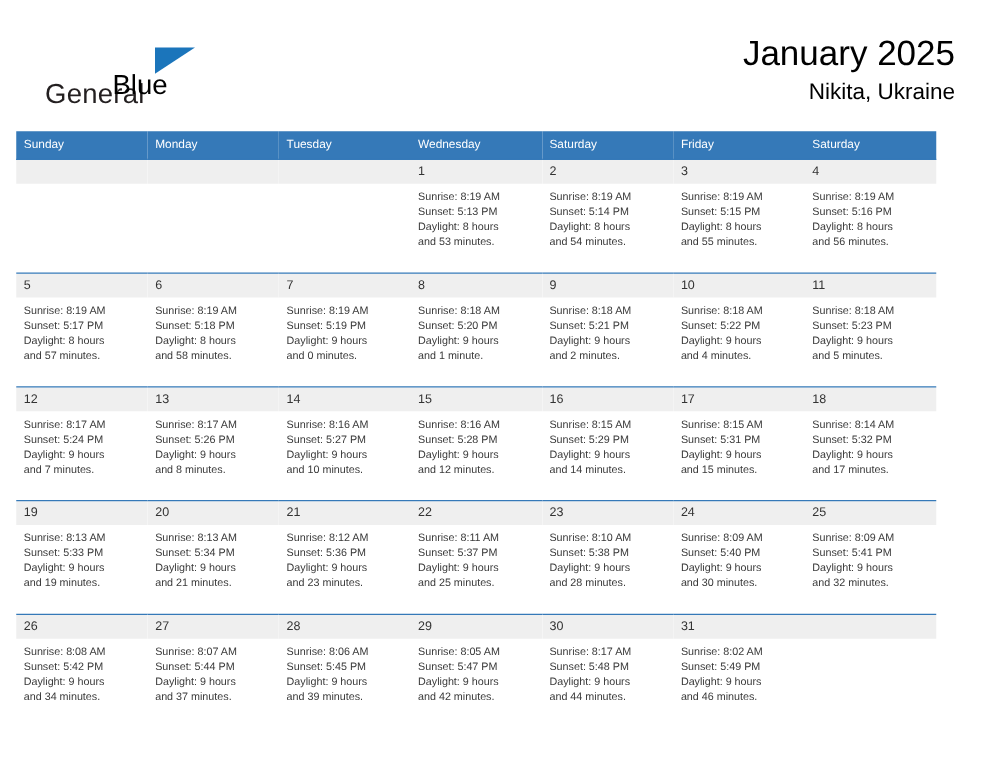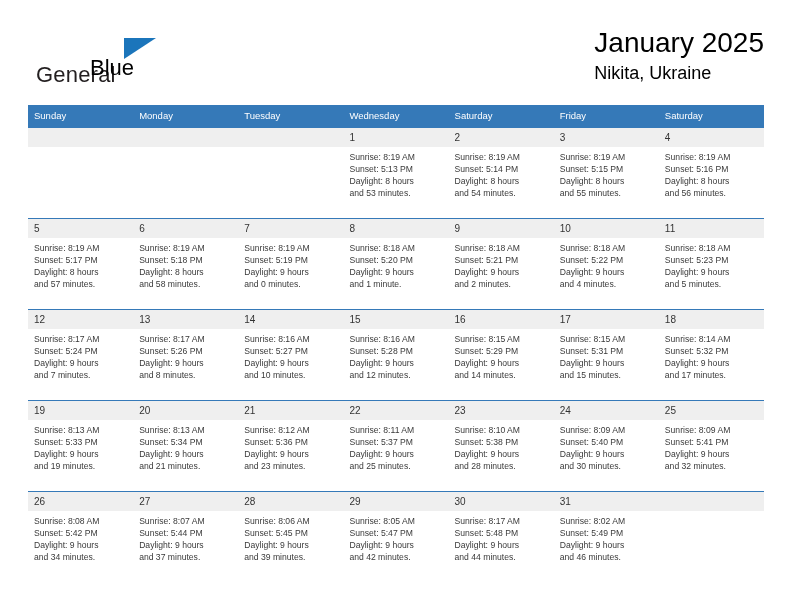--- a/index.html
+++ b/index.html
@@ -61,40 +61,41 @@
     top: 21px;
     font-size: 22px;
     color: #000000;
     font-family: "Liberation Sans", sans-serif;
   }
 
   .title-block {
     position: absolute;
     right: 0;
     top: 0;
+    text-align: right;
   }
   .cal-title {
     font-size: 28px;
     font-weight: normal;
     color: #000000;
     line-height: 34px;
     white-space: nowrap;
   }
   .cal-subtitle {
     font-size: 18px;
     color: #000000;
     line-height: 20px;
     margin-top: 3px;
     white-space: nowrap;
   }
 
   
   .calendar {
     position: absolute;
-    left: 28px;
+    left: 13px;
     top: 105px;
     width: 736px;
     border-collapse: collapse;
     table-layout: fixed;
   }
   .calendar th {
     background: #3579b8;
     color: #ffffff;
     font-size: 9.5px;
     font-weight: normal;

